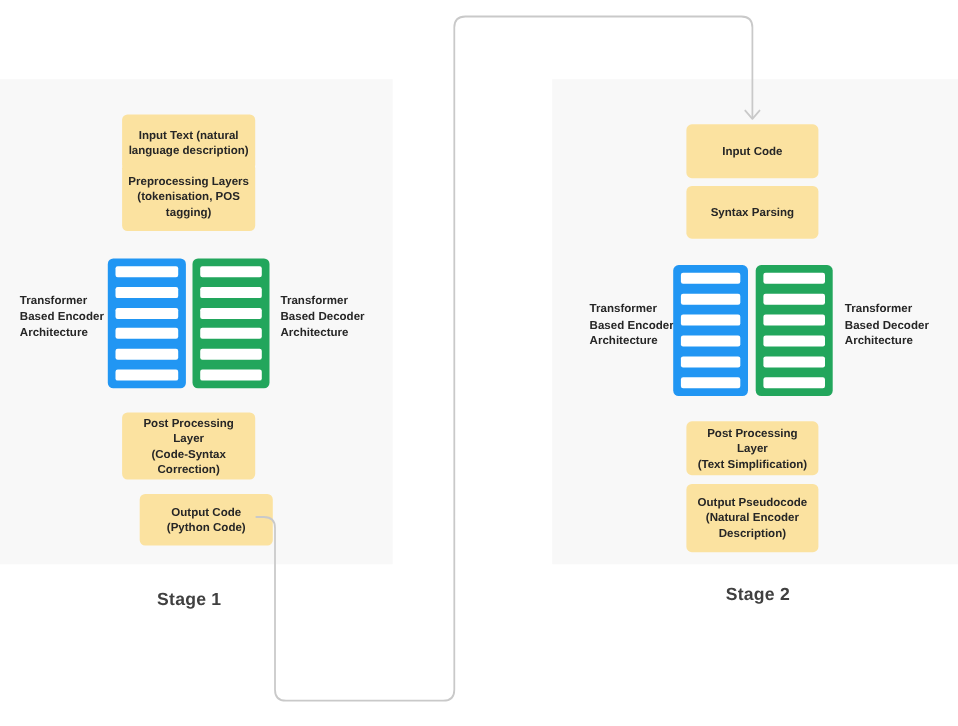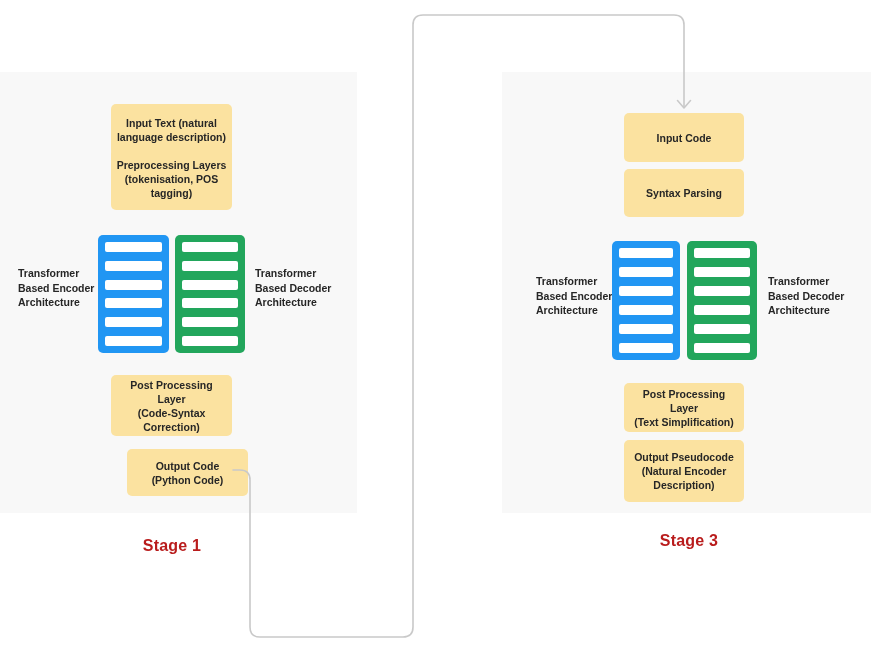--- a/index.html
+++ b/index.html
@@ -79,21 +79,21 @@
   .bar {
     height: 10px;
     background: #ffffff;
     border-radius: 2px;
   }
 
   .caption {
     position: absolute;
     font-size: 16px;
     font-weight: bold;
-    color: #b91c1c;
+    color: #404040;
     text-align: center;
     letter-spacing: 0.2px;
   }
   .caption-1 { left: 92px;  top: 537px; width: 160px; }
   .caption-2 { left: 609px; top: 532px; width: 160px; }
 
   .connector-svg {
     position: absolute;
     inset: 0;
     width: 871px;
@@ -178,20 +178,20 @@
     <div class="side-label label-dec2">Transformer
 Based Decoder
 Architecture</div>
 
     <div class="ybox box-post2">Post Processing Layer
 (Text Simplification)</div>
     <div class="ybox box-out2">Output Pseudocode
 (Natural Encoder
 Description)</div>
   </section>
-  <div class="caption caption-2">Stage 3</div>
+  <div class="caption caption-2">Stage 2</div>
 
   <svg class="connector-svg" viewBox="0 0 871 660" aria-hidden="true">
     <path d="M 233 470 H 240 Q 250 470 250 480 V 627 Q 250 637 260 637 H 403 Q 413 637 413 627 V 25 Q 413 15 423 15 H 674 Q 684 15 684 25 V 107"></path>
     <path d="M 677.5 100.5 L 684 108 L 690.5 100.5"></path>
   </svg>
 
 </div>
 
 </body></html>

